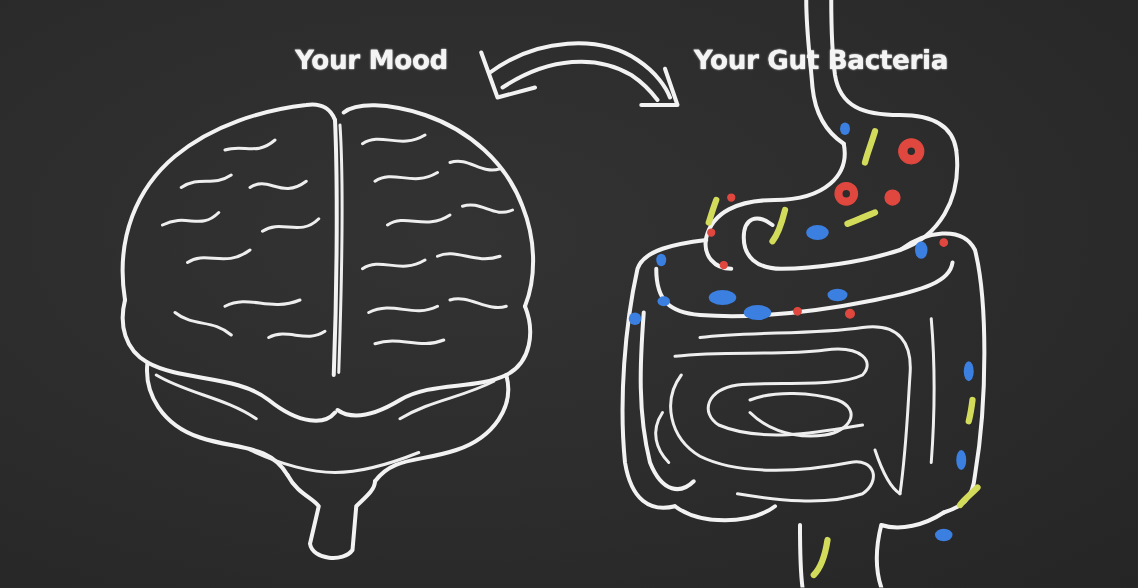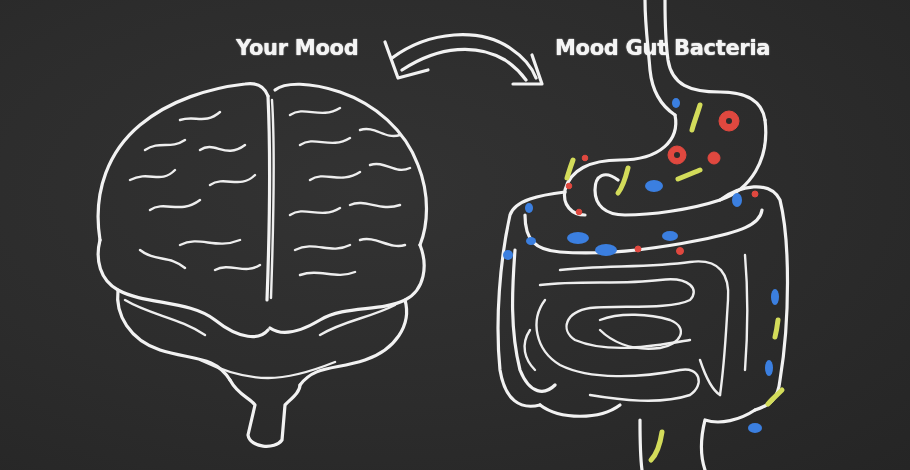--- a/index.html
+++ b/index.html
@@ -118,14 +118,14 @@
       <path d="M573,160 C570,168 568,175 567,178"></path>
       <path d="M628,168 C625,180 622,188 618,193"></path>
       <path d="M678,179 C688,175 695,172 700,170"></path>
       <path d="M778,320 C777,328 776,333 775,337"></path>
       <path d="M782,390 C776,396 771,400 768,404"></path>
       <path d="M662,432 C660,445 656,455 651,460"></path>
     </g>
   </svg>
 
   <div class="label label-mood">Your Mood</div>
-  <div class="label label-gut">Mood Gut Bacteria</div>
+  <div class="label label-gut">Your Gut Bacteria</div>
 </div>
 
 </body></html>

